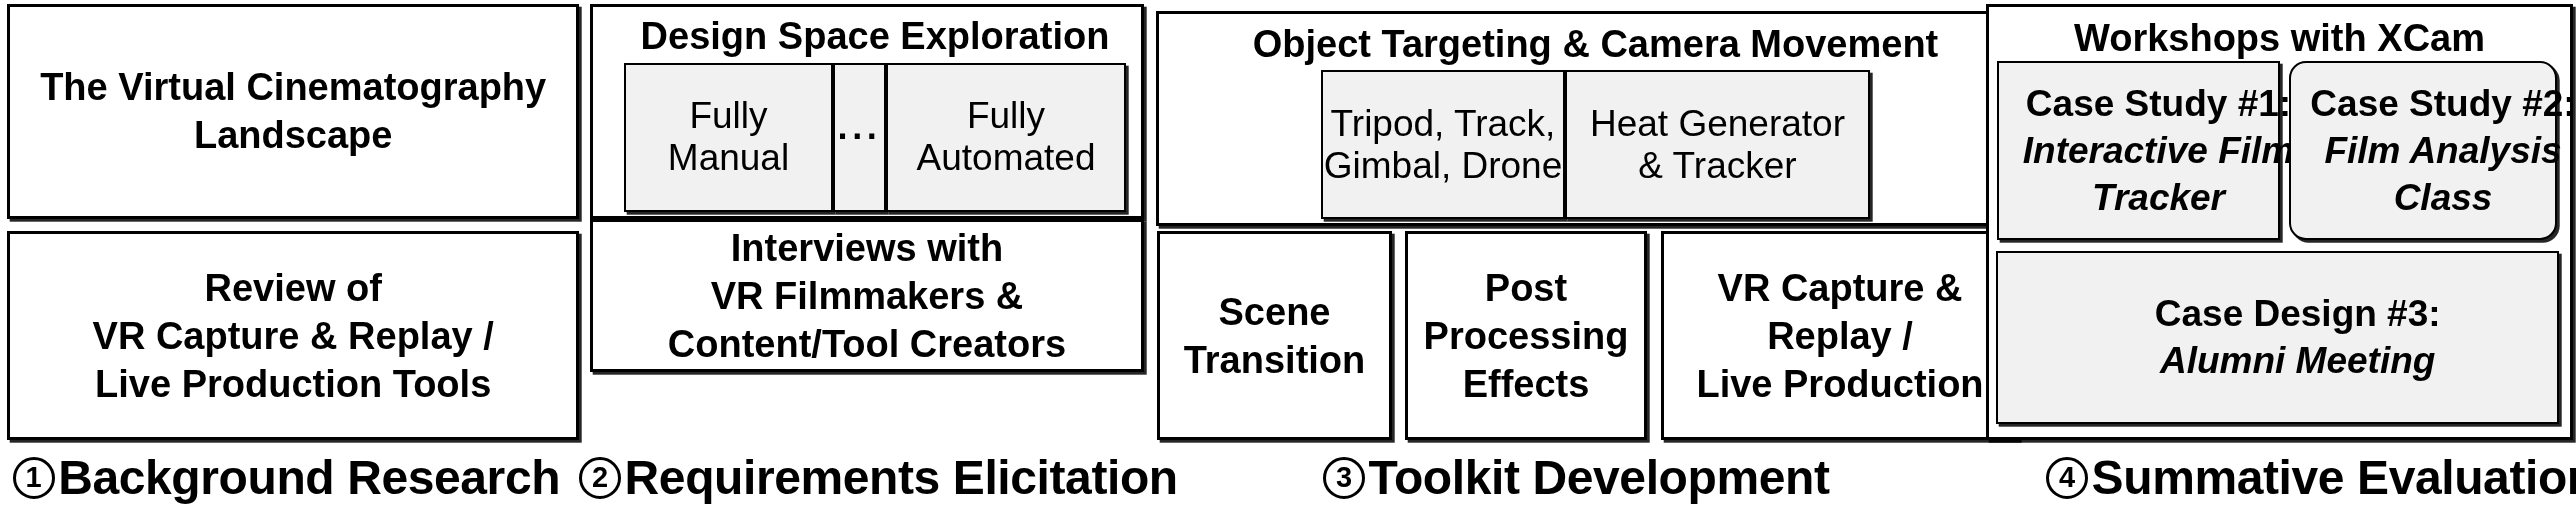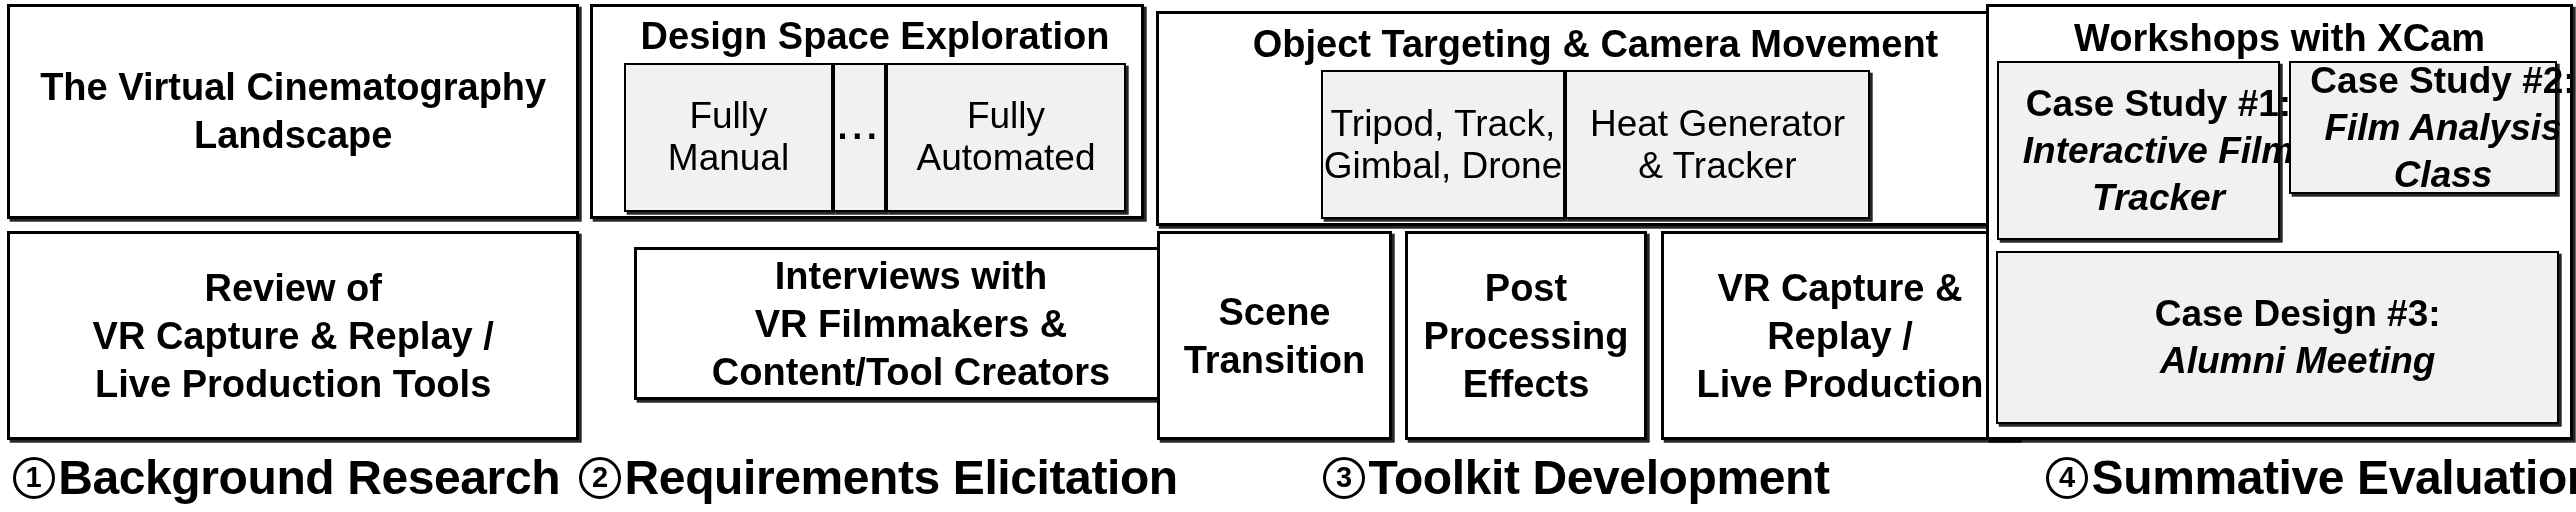--- a/index.html
+++ b/index.html
@@ -69,29 +69,29 @@
     border-radius: 50%;
     display: flex; align-items: center; justify-content: center;
     font-size: 29px; font-weight: bold;
     margin-right: 3.6px;
     flex: 0 0 auto;
   }
   
   #a1 { left: 7.2px;    top: 3.6px;   width: 572px; height: 215px; }
   #a2 { left: 7.2px;    top: 231px; width: 572px; height: 209px; }
   #b1 { left: 590px;  top: 3.6px;   width: 554px; height: 215px; }
-  #b2 { left: 590px;  top: 247px; width: 554px; height: 153px; margin-left: 44px; }
+  #b2 { left: 590px;  top: 219px; width: 554px; height: 153px; }
   #c1 { left: 1156px; top: 11px;   width: 863px; height: 215px; }
   #c2-scene { left: 1157px; top: 231px; width: 235px; height: 209px; }
   #c2-post  { left: 1405px; top: 231px; width: 242px; height: 209px; }
   #c2-vr    { left: 1661px; top: 231px; width: 358px; height: 209px; }
   #d  { left: 1986px; top: 3.6px;   width: 587px; height: 436px; position: absolute; }
   #d .box-title { position: absolute; left: 0; right: 0; top: 5.4px; text-align: center; }
   #cs1 { position: absolute; left: 8px;   top: 54px;  width: 283px; height: 179px; }
-  #cs2 { position: absolute; left: 300px; top: 54px;  width: 268px; height: 133px; }
+  #cs2 { position: absolute; left: 300px; top: 54px;  width: 268px; height: 179px; border-radius: 17px; }
   #cs3 { position: absolute; left: 7.2px;   top: 244px; width: 563px; height: 173px; }
   #b1 .w-manual    { width: 209px; }
   #b1 .w-dots      { width: 53px;  }
   #b1 .w-automated { width: 240px; }
   #c1 .w-tripod  { width: 244px; }
   #c1 .w-gesture { width: 260px; }
   #c1 .w-heat    { width: 305px; }
   #label1 { left: 12.6px; }
   #label2 { left: 579px; }
   #label3 { left: 1323px; }

